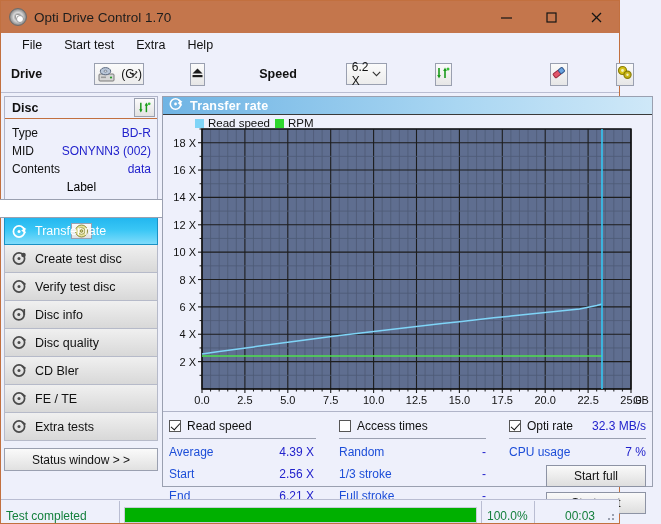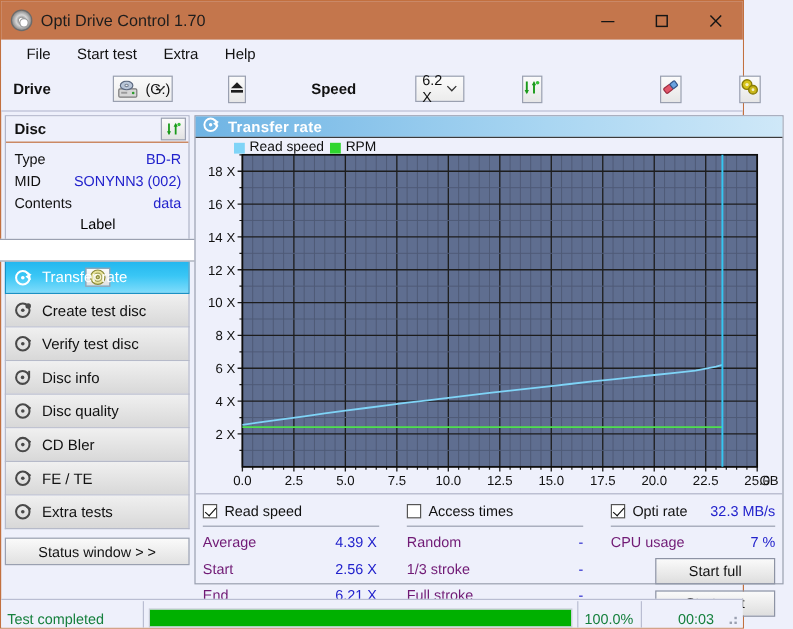--- a/index.html
+++ b/index.html
@@ -168,21 +168,21 @@
     position:relative; flex:none;
   }
   .chk.on:after{
     content:""; position:absolute; left:3px; top:0px; width:4px; height:8px;
     border:solid #111; border-width:0 1.6px 1.6px 0; transform:rotate(42deg);
   }
   .chk-label{ font-size:12px; color:#111; }
   .hr { height:1px; background:#9aa0b0; margin:3px 0 2px 0; width:147px;}
   .hr3 { height:1px; background:#9aa0b0; margin:3px 0 2px 0; width:100%;}
   .srow { display:flex; height:22px; align-items:center; font-size:12px; }
-  .srow .k { color:#701a75; }
+  .srow .k { color:#1d4ed8; }
   .srow .v { color:#2222cc; text-align:right; }
   .col1 .srow .k{ width:90px; } .col1 .srow .v{ width:55px; }
   .col2 .srow .k{ width:95px; } .col2 .srow .v{ width:52px; }
   .col3 .srow .k{ width:92px; } .col3 .srow .v{ width:45px; text-align:right;}
   .burst-v { color:#2222cc; margin-left:auto; font-size:12px; }
   .btn {
     width:100px; height:22px; border:1px solid #8d93a4;
     background:linear-gradient(#fafafa,#dedede);
     font-size:12px; color:#111; display:flex; align-items:center; justify-content:center;
     margin-top:2px;

